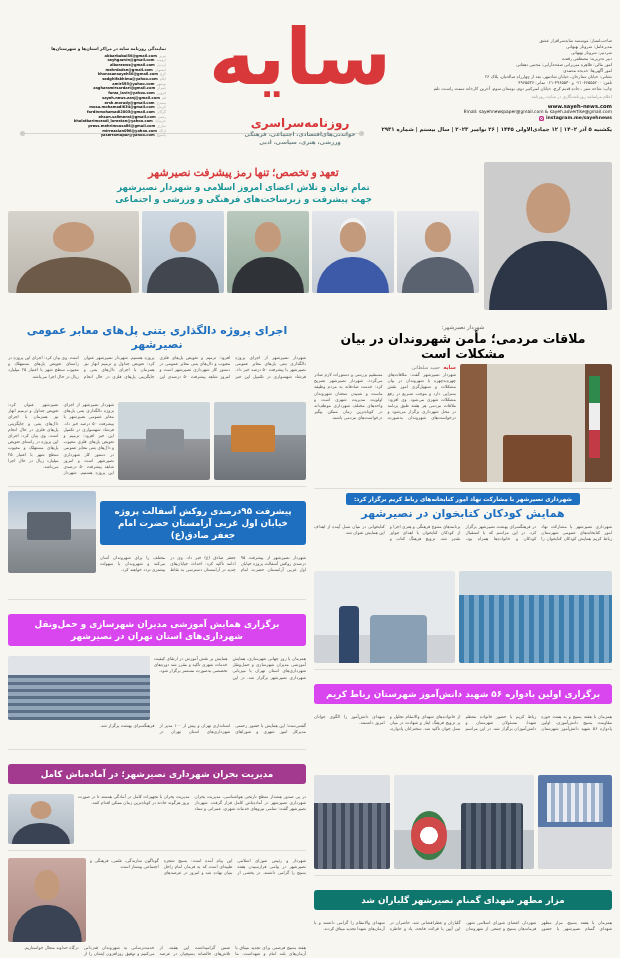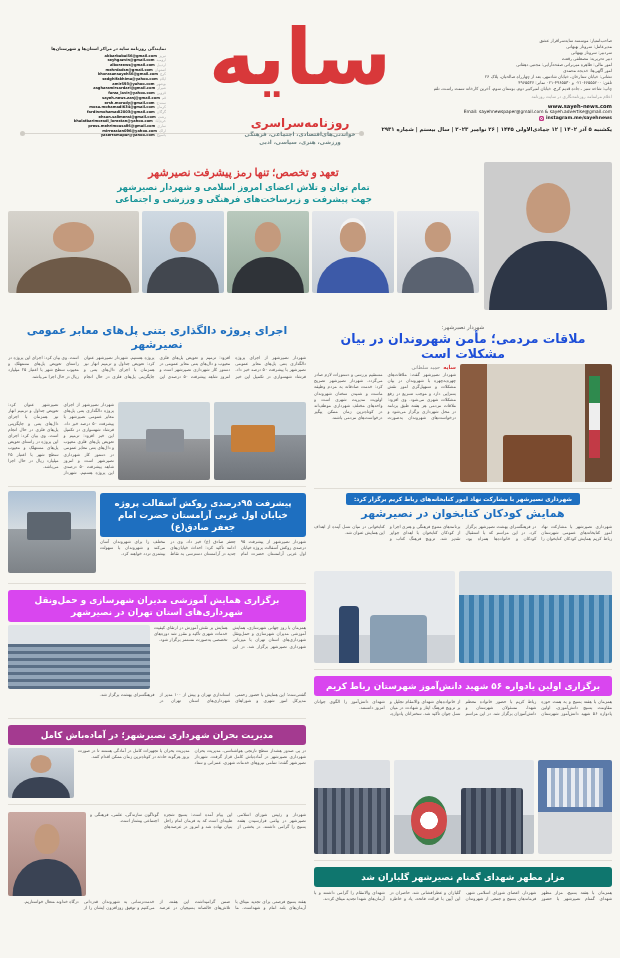--- a/index.html
+++ b/index.html
@@ -70,22 +70,22 @@
   .p-bg5 { background:linear-gradient(180deg,#e7e9ec,#c9cdd3); } .p-bg5::after { background:#5a6270; }
 
   
   main { display:flex; gap:8px; margin-top:8px; }
   .col { width:298px; }
   .art { padding:4px 0 6px; border-bottom:1px solid #e0ddd6; }
   .art:last-child { border-bottom:none; }
 
   .kicker { font-size:5.6px; color:#666; text-align:center; margin-bottom:1px; }
   .h-blue { color:#1e6fc0; font-weight:bold; font-size:11px; line-height:14px; text-align:center; }
-  .h-red { color:#1d4ed8; font-weight:bold; font-size:12.5px; line-height:15px; text-align:center; }
-  .box { color:#fff; font-weight:bold; text-align:center; border-radius:3px; padding:4px 8px; font-size:8.8px; line-height:12px; margin:2px auto; }
+  .h-red { color:#000000; font-weight:bold; font-size:12.5px; line-height:15px; text-align:center; }
+  .box { color:#fff; font-weight:bold; text-align:center; border-radius:3px; padding:4px 8px; font-size:8.8px; line-height:12px; margin:10px auto; }
   .box-blue { background:#1e6fc0; } .box-teal { background:#d946ef; } .box-purple { background:#a43a90; }
   .box-green { background:#2f9b4e; } .box-red { background:#0f766e; }
   .kicker-bar { background:#1e6fc0; color:#fff; font-size:5.8px; line-height:8px; padding:2px 8px; border-radius:2px; display:table; margin:0 auto 2px; font-weight:bold; }
 
   .body { font-size:4.3px; line-height:6.2px; color:#555; text-align:justify; overflow:hidden; }
   .c4 { column-count:4; column-gap:5px; } .c3 { column-count:3; column-gap:5px; } .c2 { column-count:2; column-gap:5px; }
   .row { display:flex; gap:4px; margin-top:3px; }
   .byline { display:flex; justify-content:flex-start; align-items:center; gap:3px; font-size:5px; color:#888; margin-bottom:2px; }
   .source-tag { color:#d8383a; font-weight:bold; font-size:5.5px; }
 

